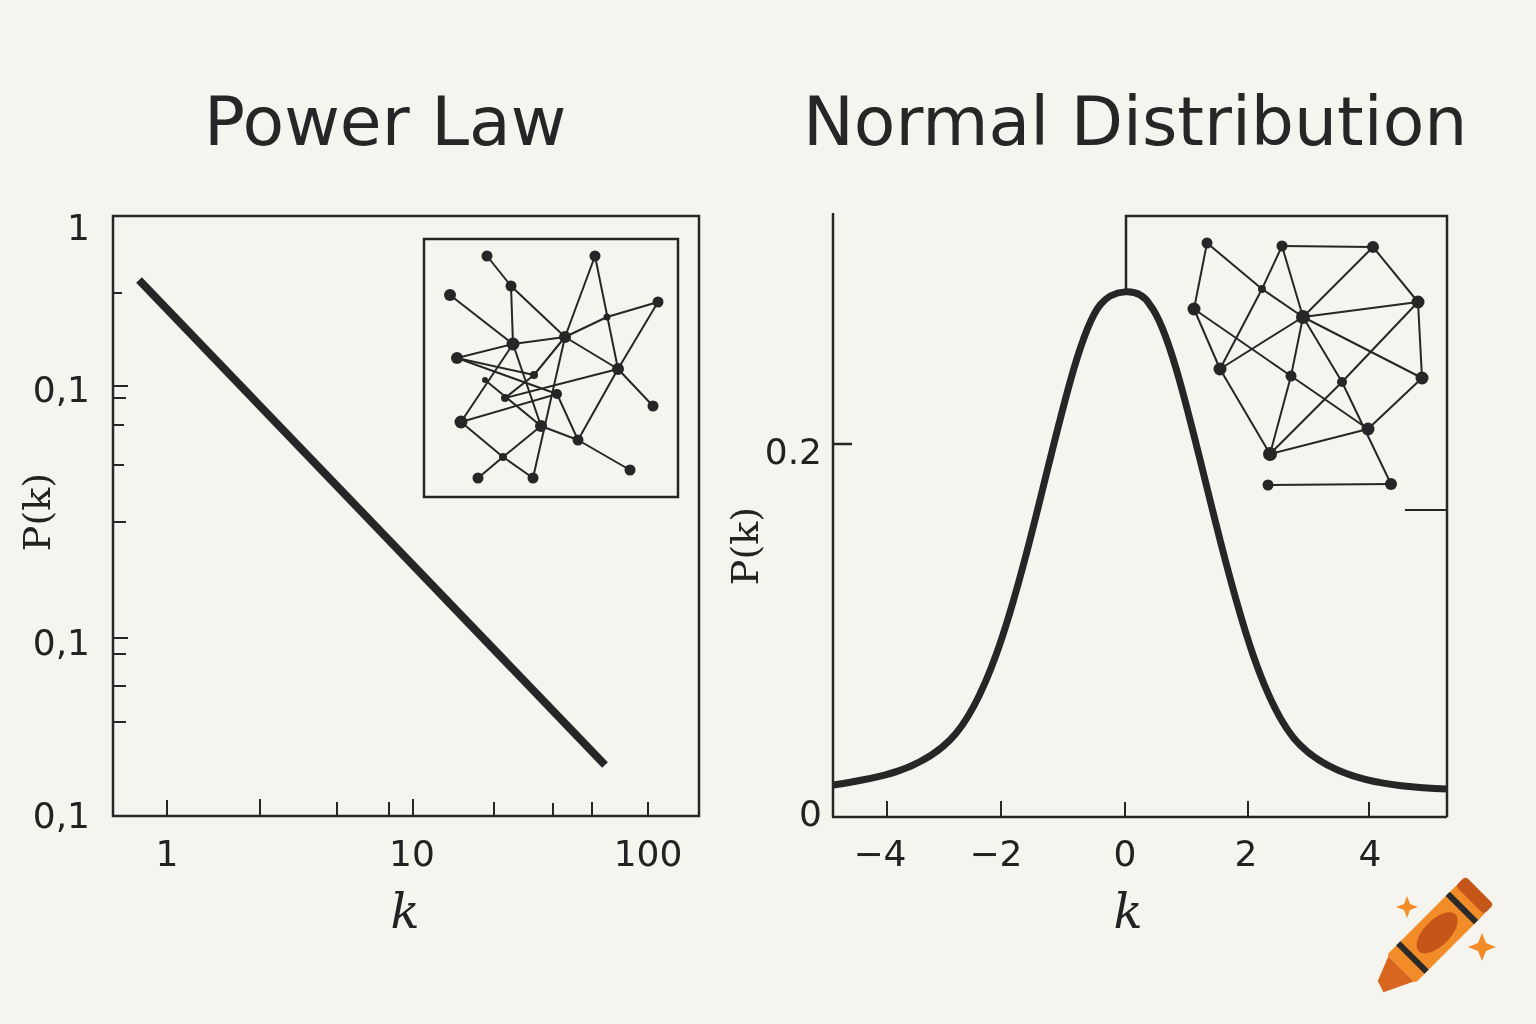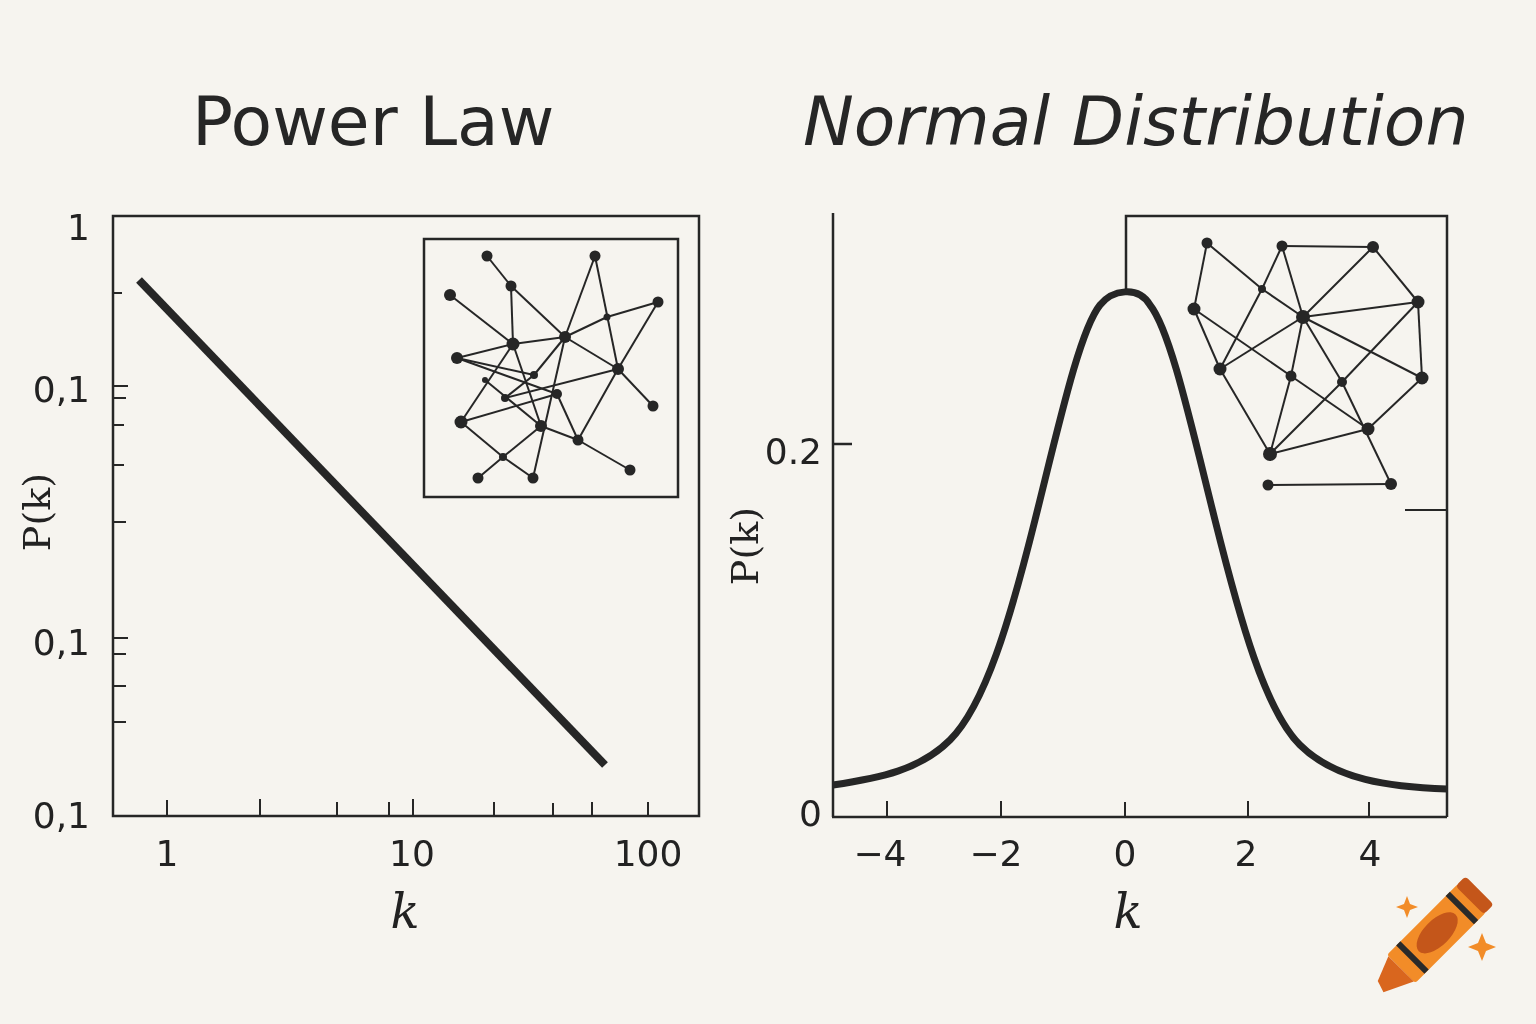--- a/index.html
+++ b/index.html
@@ -13,22 +13,22 @@
   }
   .title {
     position: absolute;
     top: 82px;
     font-size: 68px;
     font-weight: 500;
     color: #262626;
     letter-spacing: 0px;
     white-space: nowrap;
   }
-  #title-left { left: 192px; }
-  #title-right { left: 803px; font-style: italic; }
+  #title-left { left: 204px; }
+  #title-right { left: 803px; }
   svg.chart { position: absolute; left: 0; top: 0; }
   .tick-text {
     font-family: "DejaVu Sans", sans-serif;
     font-size: 36px;
     fill: #222;
   }
   .ylab {
     font-family: "DejaVu Serif", serif;
     font-size: 38px;
     fill: #222;

